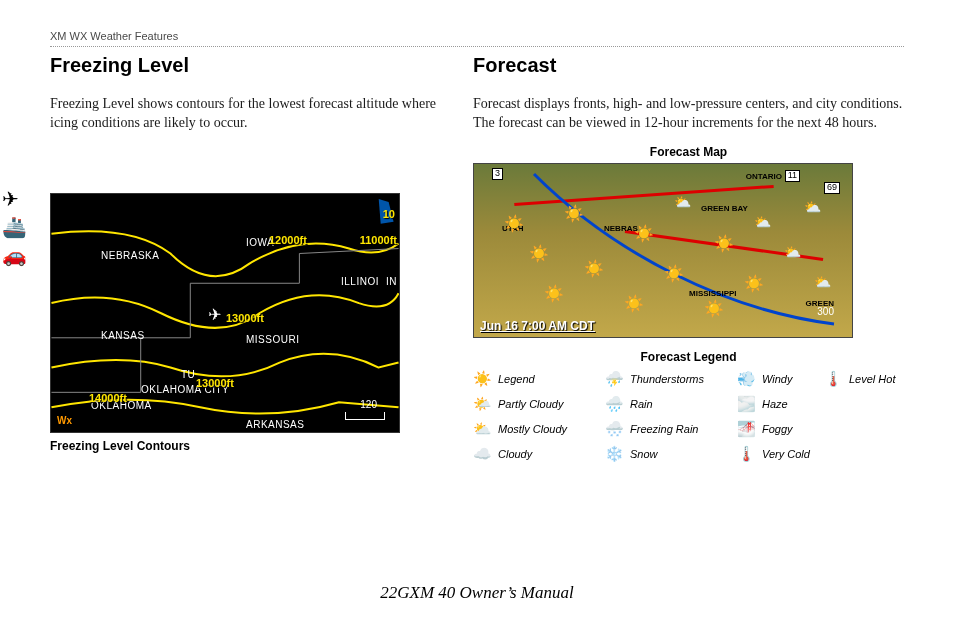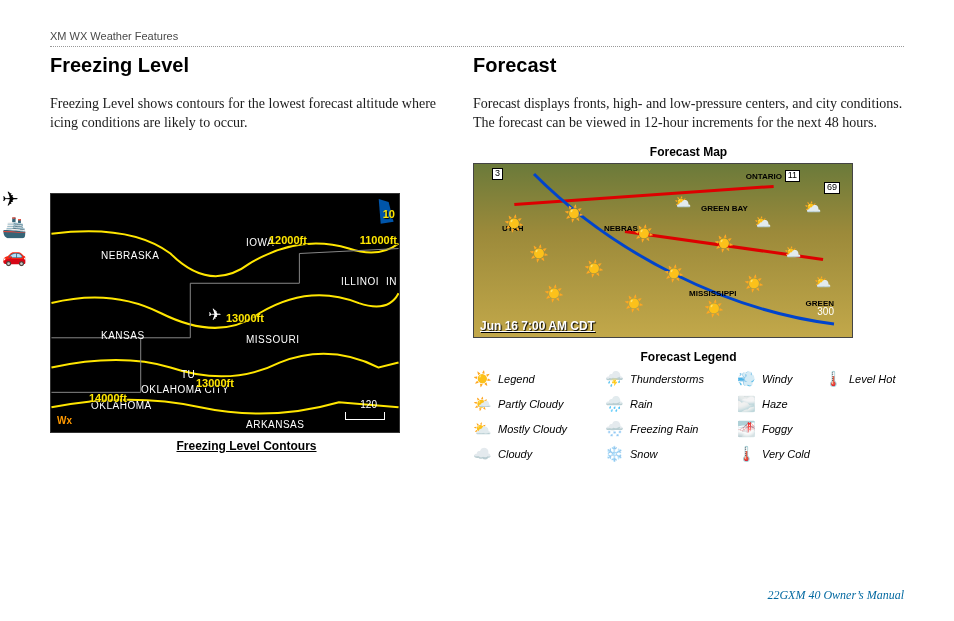--- a/index.html
+++ b/index.html
@@ -51,25 +51,24 @@
   }
   .map {
     width: 350px;
     height: 240px;
     background: #000;
     position: relative;
     overflow: hidden;
     border: 1px solid #333;
   }
   .map-caption, .small-caption {
-    text-align: center;
+    text-align: left;
     font-weight: bold;
     font-size: 12px;
     margin-top: 6px;
-    text-decoration: underline;
   }
   .small-caption-top {
     text-align: center;
     font-weight: bold;
     font-size: 12px;
     margin-bottom: 4px;
     margin-top: 12px;
   }
   
   .state-label {
@@ -168,24 +167,24 @@
     justify-content: center;
     font-size: 15px;
     font-style: normal;
   }
   .footer {
     position: absolute;
     bottom: 18px;
     left: 50px;
     right: 50px;
     display: flex;
-    justify-content: flex-end;
-    font-size: 12px;
+    justify-content: center;
+    font-size: 17px;
     font-style: italic;
-    color: #0369a1;
+    color: #000000;
     font-family: Georgia, serif;
   }
   svg.contours { position: absolute; top:0; left:0; width:100%; height:100%; }
 </style>
 </head>
 <body>
 
 <div class="header">XM WX Weather Features</div>
 
 <div class="sidebar-icons">

